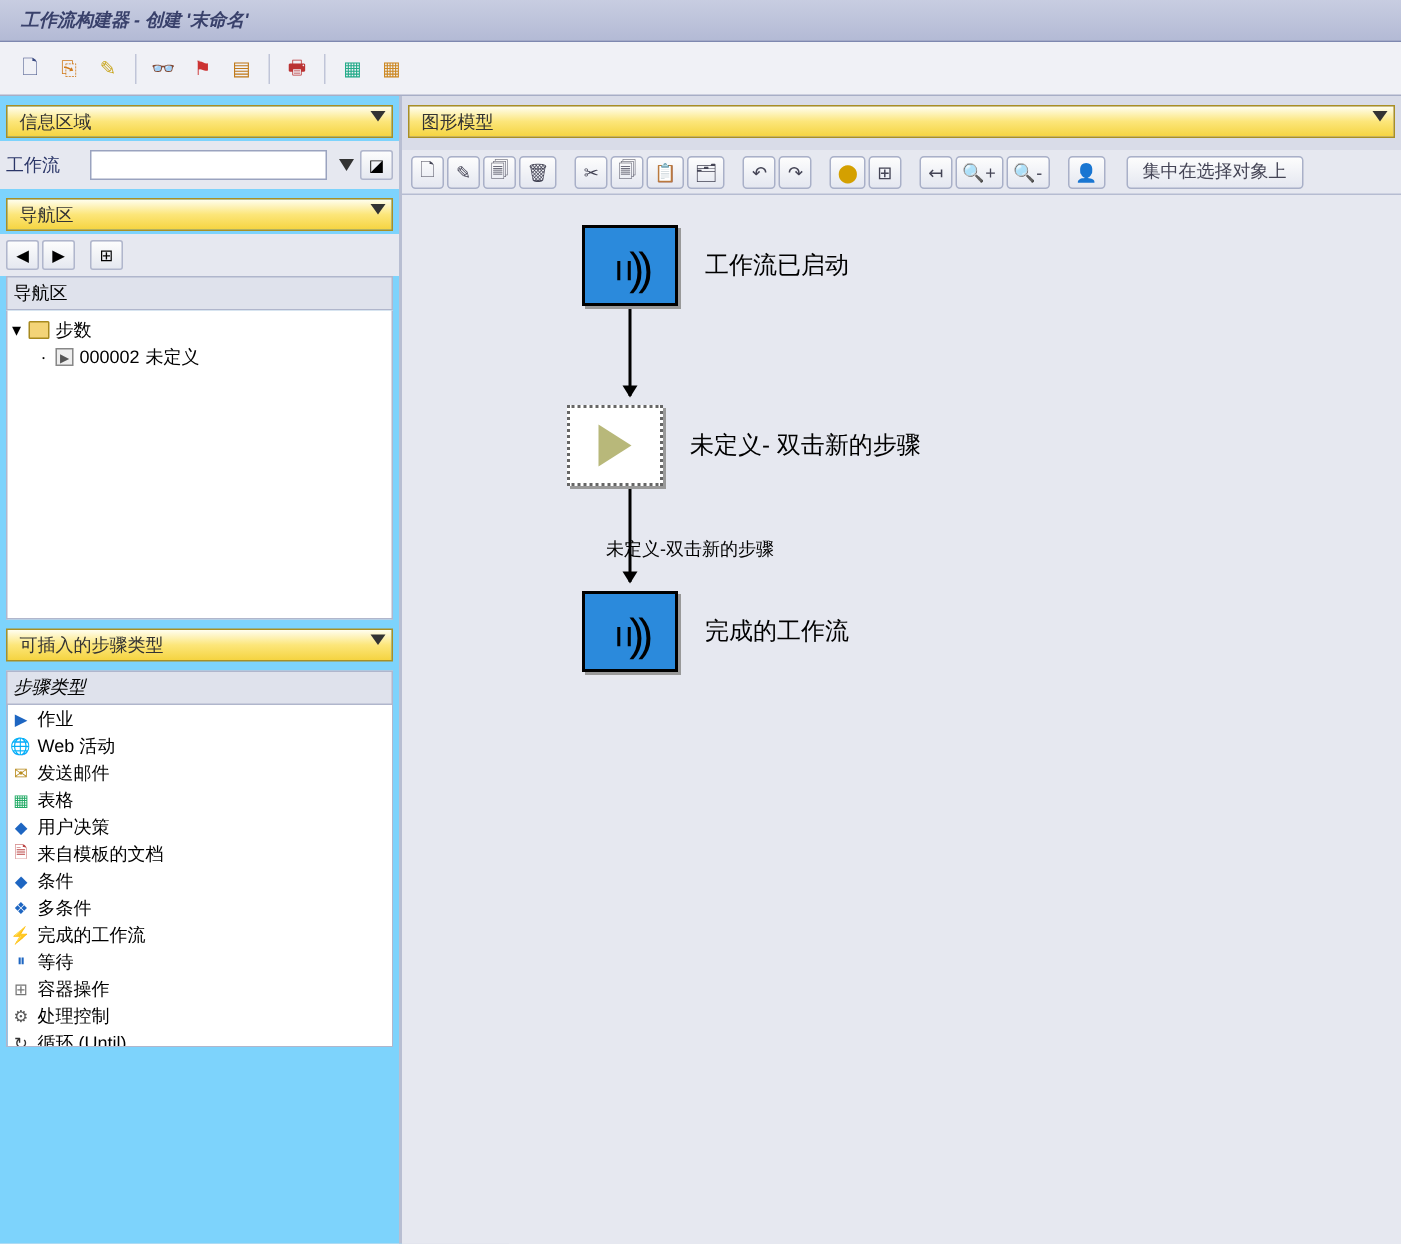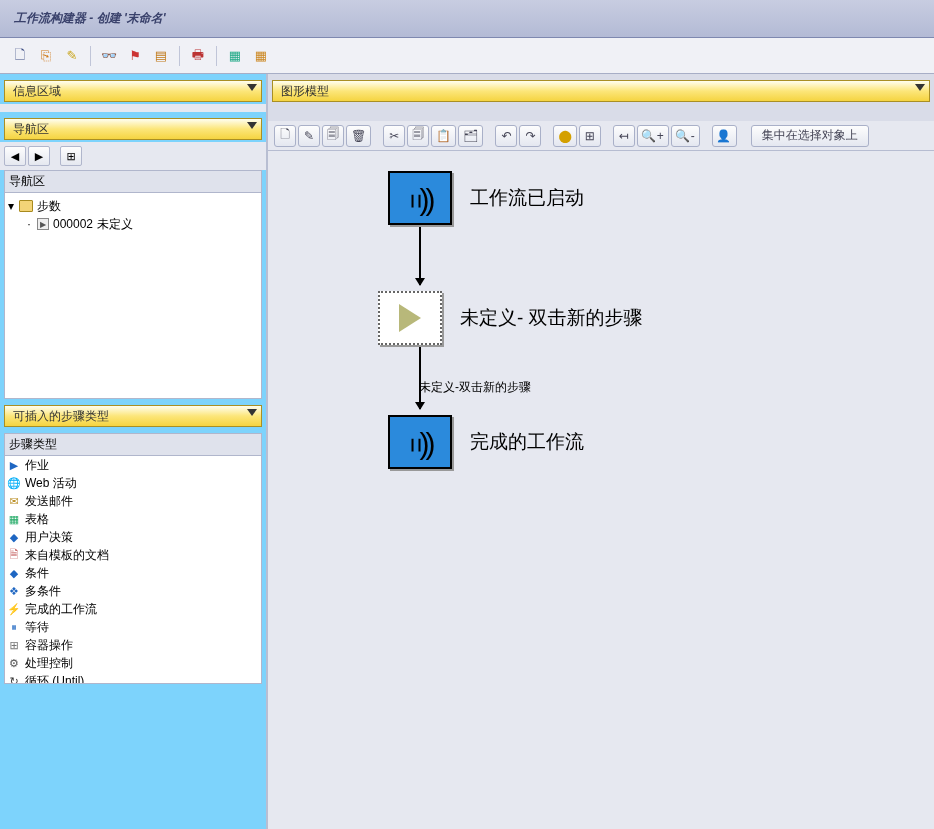--- a/index.html
+++ b/index.html
@@ -6,21 +6,21 @@
   body {
     margin: 0; padding: 0;
     font-family: Arial, "Microsoft YaHei", sans-serif;
     font-size: 12px;
     background: #d9dce8;
     width: 934px; height: 829px; overflow: hidden;
   }
   .titlebar {
     background: linear-gradient(#c8cde1, #b3bad5);
     border-bottom: 1px solid #7e88af;
-    height: 38px; display: flex; align-items: center;
+    height: 28px; display: flex; align-items: center;
     padding: 0 14px;
     font-style: italic; font-weight: bold; color: #39416b;
   }
   .main-toolbar {
     background: #f0f1f6;
     border-bottom: 1px solid #a7aec6;
     height: 36px; display: flex; align-items: center; gap: 2px;
     padding: 0 8px;
   }
   .tbtn {
@@ -53,21 +53,21 @@
   .mini-btn {
     width:22px;height:20px;border:1px solid #b0b6cc;background:linear-gradient(#fdfdfd,#e5e8f0);
     display:flex;align-items:center;justify-content:center;font-size:11px;cursor:pointer;border-radius:2px;
   }
   .tree-head { background:#dfe2ec; border:1px solid #b0b6cc; padding:2px 4px; margin:0 4px;}
   .tree-body { background:#fff; border:1px solid #b0b6cc; border-top:none; margin:0 4px; padding:4px 2px; height:206px; overflow:auto;}
   .tree-row { display:flex; align-items:center; height:18px; gap:4px;}
   .tree-caret { width:8px; text-align:center;}
   .folder-icon { width:14px;height:12px;background:#f3d477;border:1px solid #a88a1e;border-radius:1px;}
   .leaf-icon { width:12px;height:12px;border:1px solid #888;background:#eee;display:flex;align-items:center;justify-content:center;font-size:8px;color:#555;}
-  .step-types-header { background:#dfe2ec;border:1px solid #b0b6cc;padding:2px 4px;margin:4px 4px 0 4px;}
+  .step-types-header { background:#dfe2ec;border:1px solid #b0b6cc;padding:2px 4px;margin:4px 4px 0 4px;font-style:italic;}
   .step-types-list { background:#fff;border:1px solid #b0b6cc;border-top:none;margin:0 4px;height:228px;overflow-y:scroll;overflow-x:scroll;}
   .st-row { display:flex; align-items:center; height:18px; padding:0 2px; gap:4px; white-space:nowrap;}
   .st-icon { width:14px; height:14px; display:flex;align-items:center;justify-content:center; font-size:11px;}
   .rt-toolbar {
     background:#e6e8f0; border-bottom:1px solid #b6bcd1; height:30px;
     display:flex; align-items:center; gap:2px; padding:0 6px;
   }
   .rt-btn {
     height:22px; min-width:22px; padding:0 4px;
     border:1px solid #a9b0c8; border-radius:3px;
@@ -90,21 +90,21 @@
   .node-sound {
     font-size:30px; color:#000; letter-spacing:-4px;
     display:flex; align-items:center;
   }
   .node-undef .node-box {
     border:2px dotted #666; background:#fff;
   }
   .play-tri {
     width:0;height:0;border-top:14px solid transparent;border-bottom:14px solid transparent;border-left:22px solid #b8b87a;
   }
-  .node-label { color:#000; font-size:19px;}
+  .node-label { color:#000; font-size:16px;}
   .arrow-down { position:absolute; width:2px; background:#000;}
   .arrow-down::after {
     content:''; position:absolute; bottom:-1px; left:-4px;
     width:0;height:0;border-left:5px solid transparent;border-right:5px solid transparent;border-top:8px solid #000;
   }
   .edge-label { position:absolute; font-size:12px; color:#000;}
 </style>
 </head>
 <body>
 
@@ -130,20 +130,26 @@
 </div>
 
 <div class="content">
   <div class="leftcol">
 
     <div class="panel-header">
       <span>信息区域</span>
       <div class="collapse"></div>
     </div>
     <div class="info-fields">
+      <div class="info-row">
+        <div class="info-label">工作流</div>
+        <div class="info-input"></div>
+        <div class="dd-arrow"></div>
+        <div class="mini-btn">◪</div>
+      </div>
     </div>
 
     <div class="panel-header">
       <span>导航区</span>
       <div class="collapse"></div>
     </div>
     <div class="nav-toolbar">
       <div class="mini-btn">◀</div>
       <div class="mini-btn">▶</div>
       <div style="width:6px"></div>
@@ -220,21 +226,21 @@
         </div>
         <div class="st-row">
           <div class="st-icon" style="color: rgb(51, 51, 51);">↻</div>
           <span>循环 (Until)</span>
         </div>
       </div>
 
   </div>
 
   <div class="rightcol">
-    <div class="panel-header" style="margin:6px 4px 19px 4px">
+    <div class="panel-header" style="margin:6px 4px 8px 4px">
       <span>图形模型</span>
       <div class="collapse"></div>
     </div>
     <div class="rt-toolbar">
       <div class="rt-btn">🗋</div>
       <div class="rt-btn">✎</div>
       <div class="rt-btn">🗐</div>
       <div class="rt-btn">🗑</div>
       <div style="width:8px"></div>
       <div class="rt-btn">✂</div>
@@ -270,21 +276,21 @@
       <div class="arrow-down" style="left:151px;top:76px;height:58px"></div>
 
       <div class="flow-node node-undef" style="left:110px;top:140px">
         <div class="node-box">
           <div class="play-tri"></div>
         </div>
         <div class="node-label">未定义- 双击新的步骤</div>
       </div>
 
       <div class="arrow-down" style="left:151px;top:196px;height:62px"></div>
-      <div class="edge-label" style="left:151px;top:228px">未定义-双击新的步骤</div>
+      <div class="edge-label" style="left:136px;top:228px">未定义-双击新的步骤</div>
 
       <div class="flow-node" style="left:120px;top:264px">
         <div class="node-box node-end">
           <div class="node-sound">᱿))</div>
         </div>
         <div class="node-label">完成的工作流</div>
       </div>
     </div>
 
   </div>

